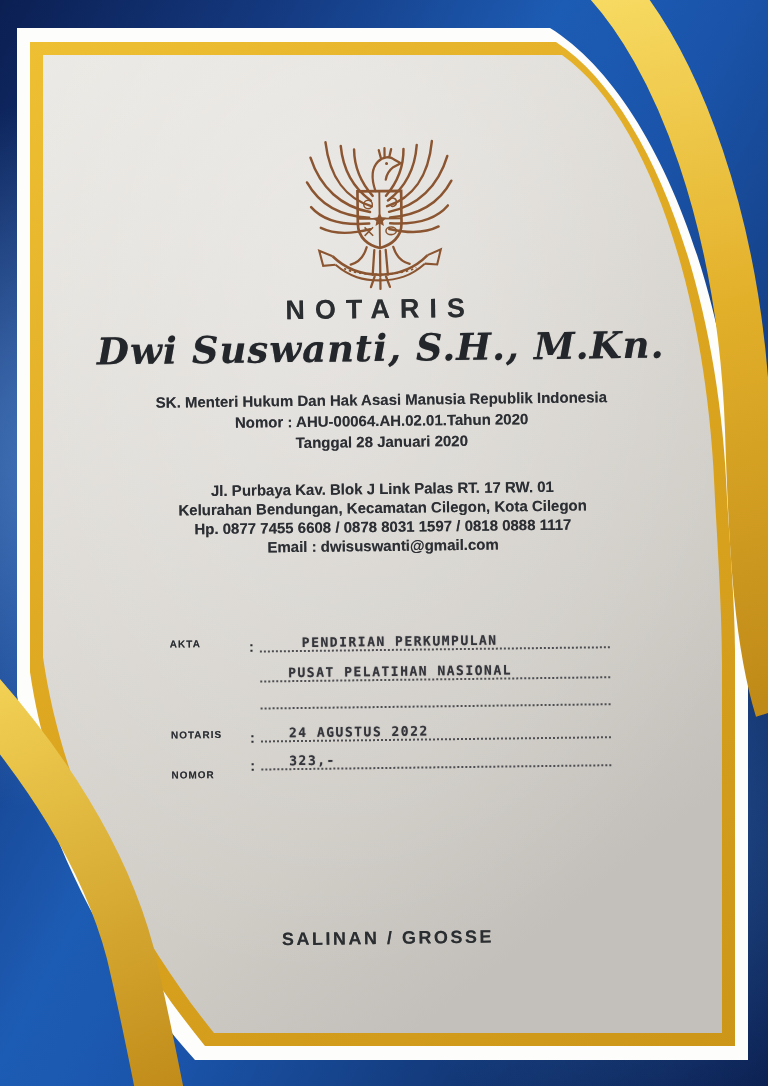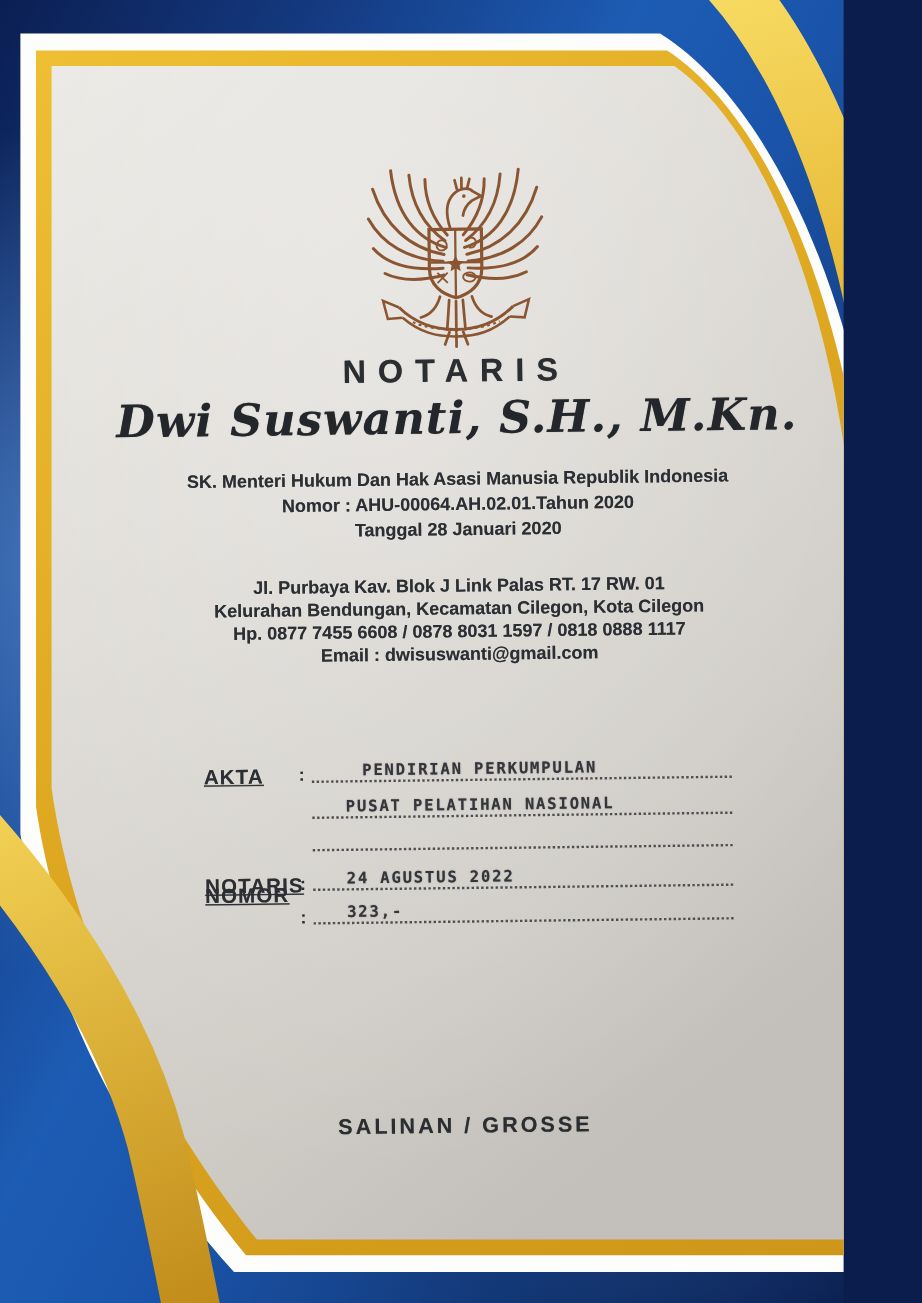--- a/index.html
+++ b/index.html
@@ -1,37 +1,37 @@
 <!DOCTYPE html>
 <html><head>
 <meta charset="utf-8">
 <style>
   html,body{margin:0;padding:0;background:#0a1d4d;}
   .stage{
-    position:relative;width:703px;height:1086px;overflow:hidden;
+    position:relative;width:768px;height:1086px;overflow:hidden;
     font-family:"Liberation Sans",sans-serif;
     background:
       radial-gradient(90% 60% at 12% 42%, rgba(120,185,255,.50) 0%, rgba(120,185,255,0) 55%),
       radial-gradient(70% 45% at 85% 78%, rgba(70,140,220,.30) 0%, rgba(70,140,220,0) 60%),
       linear-gradient(118deg,#0b1f52 0%,#14387e 20%,#1d5cb4 42%,#1a54aa 55%,#123470 80%,#0a1d4d 100%);
   }
   .bg-svg{position:absolute;left:0;top:0;width:768px;height:1086px;}
   .paper-content{
     position:absolute;left:43px;top:55px;width:679px;height:978px;
     transform:rotate(-0.7deg);transform-origin:50% 45%;
     color:#2c2f33;
   }
   .centered{position:absolute;left:0;width:100%;text-align:center;}
   .emblem{position:absolute;left:50%;top:76px;transform:translateX(-50%);}
   .doc-title{top:239px;font-size:27px;font-weight:bold;letter-spacing:10px;color:#2b2e31;text-shadow:0 0 .6px rgba(40,44,48,.55);}
   .notary-name{top:271px;font-family:"DejaVu Serif",serif;font-style:italic;font-weight:bold;font-size:37px;letter-spacing:1px;color:#23262a;text-shadow:0 0 .7px rgba(30,33,38,.5);}
   .sk-block{top:334px;font-size:15px;font-weight:bold;line-height:21px;color:#2b2e33;text-shadow:0 0 .5px rgba(40,44,48,.5);}
   .address-block{top:424px;font-size:15px;font-weight:bold;line-height:19px;color:#2b2e33;text-shadow:0 0 .5px rgba(40,44,48,.5);}
   .fields{position:absolute;left:0;top:0;width:100%;height:100%;}
-  .field-label{position:absolute;left:125px;font-size:17px;font-weight:bold;letter-spacing:1px;color:#2b2e33;text-shadow:0 0 .5px rgba(40,44,48,.5);text-decoration:underline;}
+  .field-label{position:absolute;left:125px;font-size:10px;font-weight:bold;letter-spacing:1px;color:#2b2e33;text-shadow:0 0 .5px rgba(40,44,48,.5);}
   .field-colon{position:absolute;left:204px;font-size:15px;font-weight:bold;color:#2b2e33;}
   .vline{
     position:absolute;left:215px;width:350px;height:26px;
     border-bottom:2px dotted #4e4e52;
     display:flex;align-items:flex-end;
   }
   .tw{
     font-family:"DejaVu Sans Mono","Liberation Mono",monospace;
     font-size:13px;font-weight:bold;letter-spacing:1.5px;color:#35363c;
     text-shadow:0 0 1px rgba(40,40,48,.55);
@@ -157,21 +157,21 @@
         <span class="tw">PUSAT PELATIHAN NASIONAL</span>
       </div>
       <div class="vline" style="top:625px"></div>
 
       <div class="field-label" style="top:672px">NOTARIS</div>
       <div class="field-colon" style="top:672px">:</div>
       <div class="vline" style="top:658px">
         <span class="tw">24 AGUSTUS 2022</span>
       </div>
 
-      <div class="field-label" style="top:680px">NOMOR</div>
+      <div class="field-label" style="top:712px">NOMOR</div>
       <div class="field-colon" style="top:700px">:</div>
       <div class="vline" style="top:686px">
         <span class="tw">323,-</span>
       </div>
     </div>
 
     <div class="centered doc-footer">SALINAN / GROSSE</div>
   </div>
 </div>
 

